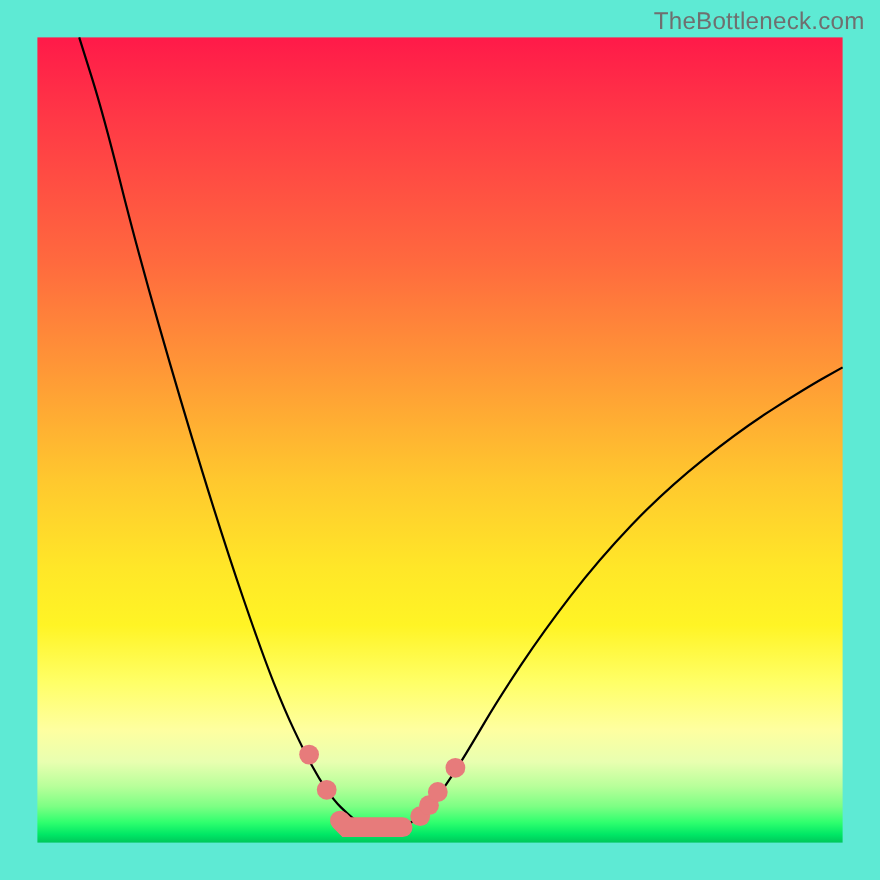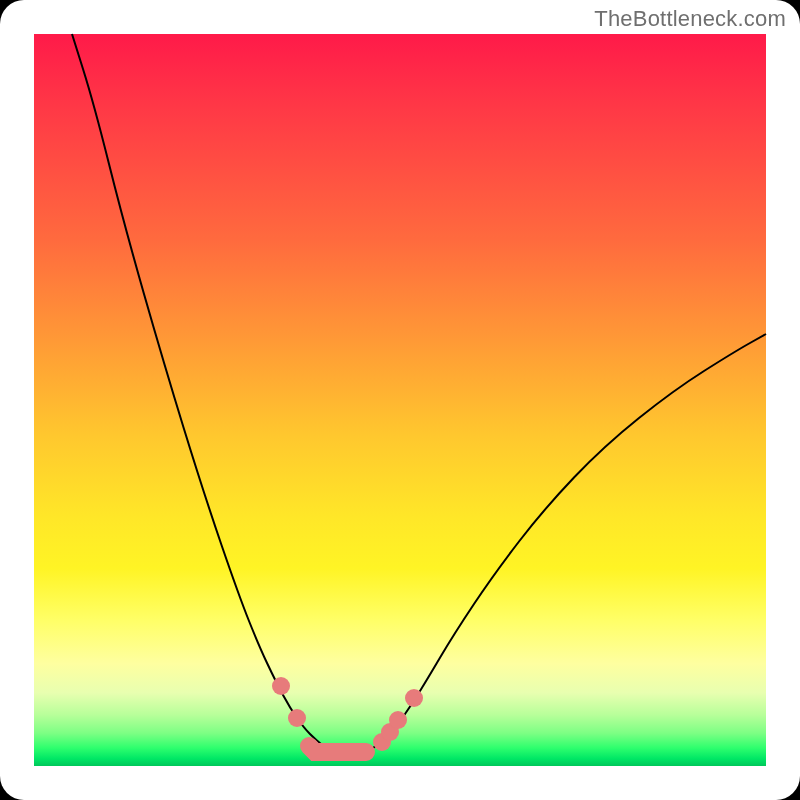--- a/index.html
+++ b/index.html
@@ -10,22 +10,21 @@
     overflow: hidden;
     background: #000;
     font-family: Arial, Helvetica, sans-serif;
   }
   .frame {
     position: absolute;
     left: 0;
     top: 0;
     width: 800px;
     height: 800px;
-    background: #ffffff;
-    border-radius: 24px;
+    background: #5eead4;
   }
   .plot {
     position: absolute;
     left: 34px;
     top: 34px;
     width: 732px;
     height: 732px;
     
     background: linear-gradient(
       to bottom,

